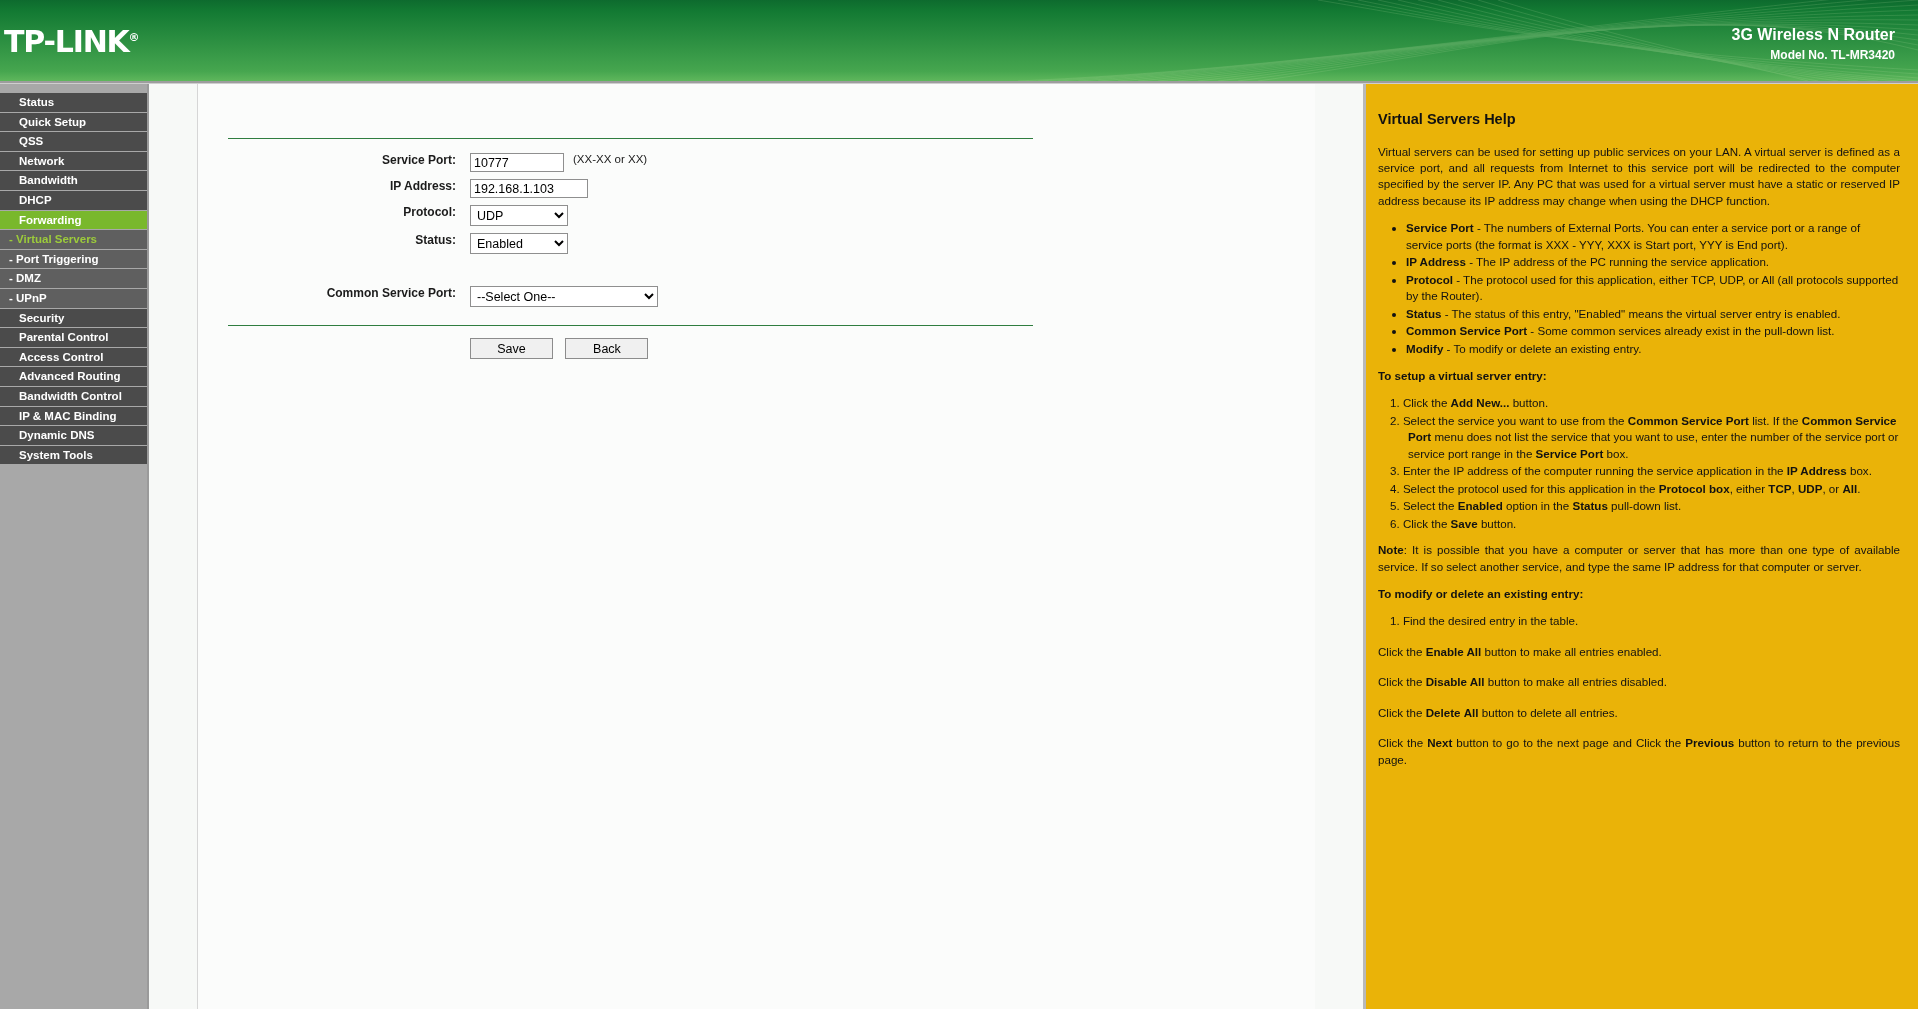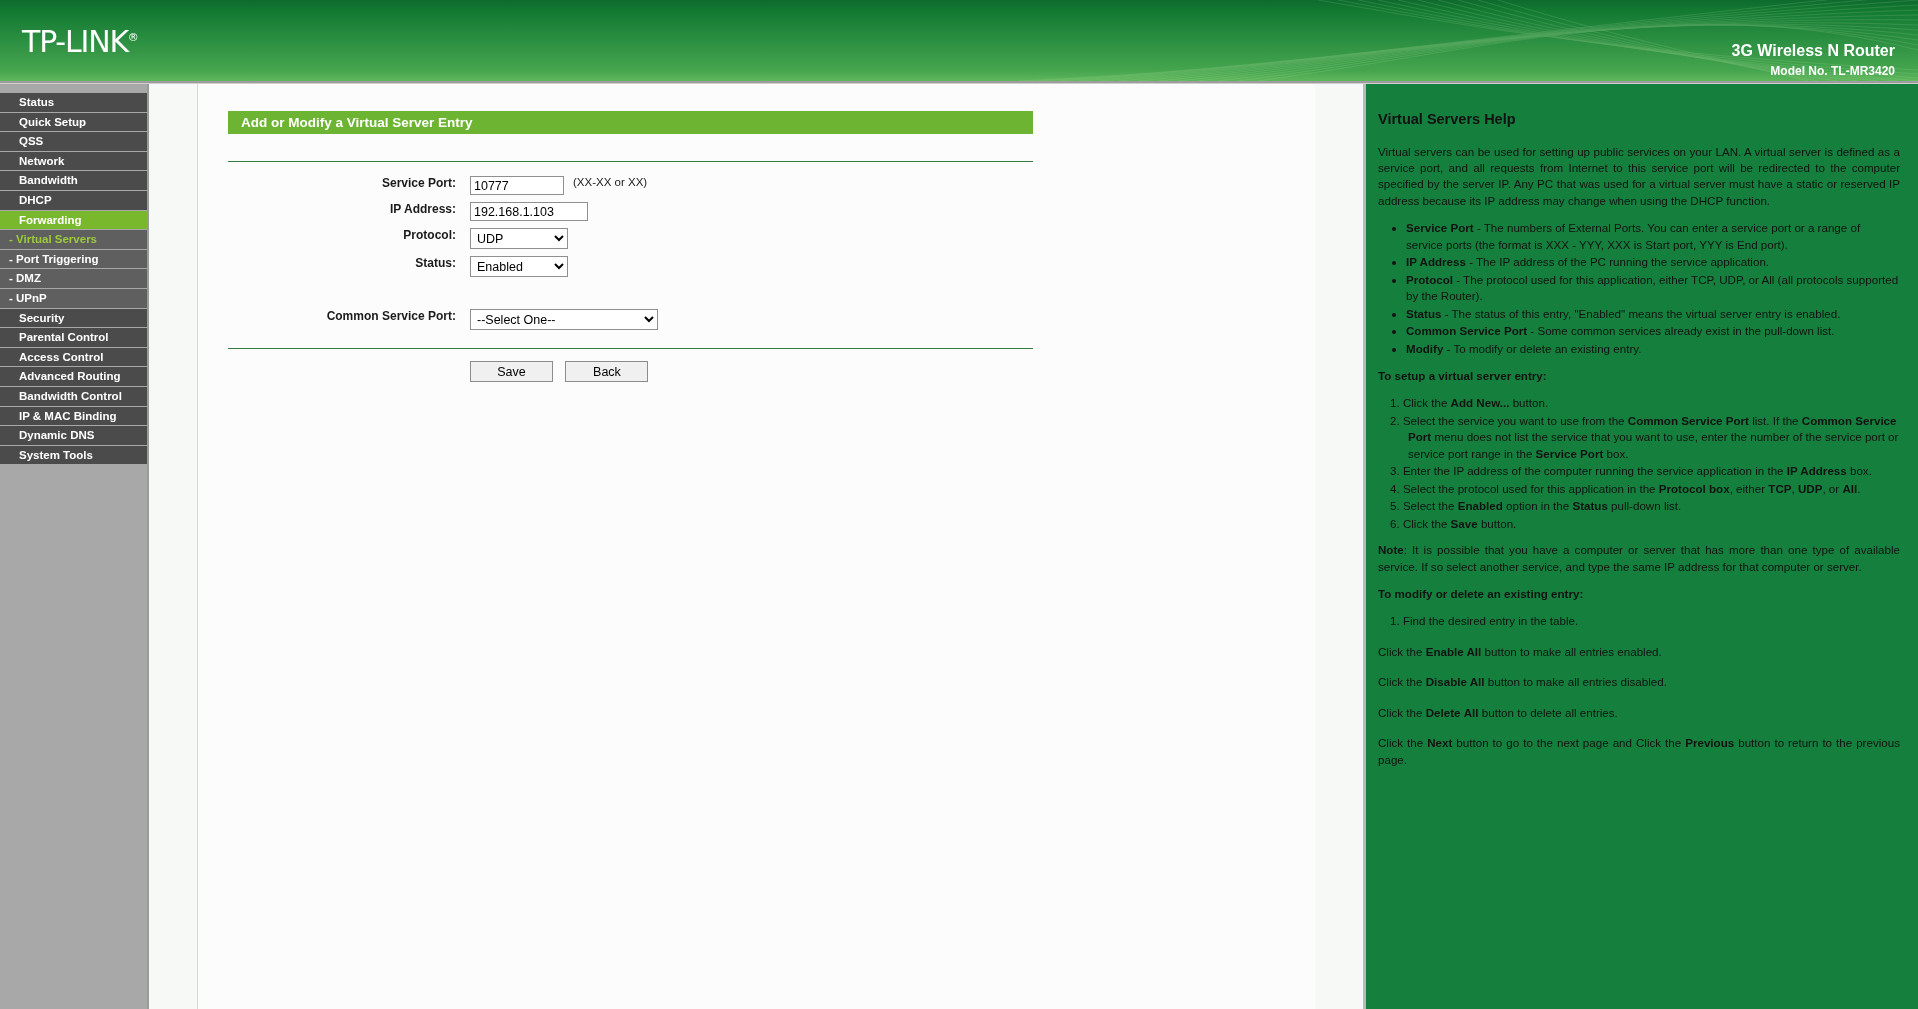--- a/index.html
+++ b/index.html
@@ -16,30 +16,30 @@
     position: relative;
     height: 81px;
     background: linear-gradient(to bottom, #0d6b2e 0%, #137a33 14%, #2f9243 55%, #46a64f 88%, #5fb75c 100%);
     overflow: hidden;
   }
   .header-swoosh {
     position: absolute; right: 0; top: 0; width: 900px; height: 81px;
     opacity: .55; pointer-events: none;
   }
   .logo {
-    position: absolute; left: 22px; top: 24px;
+    position: absolute; left: 4px; top: 24px;
     color: #fff;
     font-size: 30px;
-    font-weight: normal;
+    font-weight: bold;
     letter-spacing: -1.2px;
     font-family: "DejaVu Sans", sans-serif;
   }
   .logo .reg { font-size: 11px; vertical-align: super; letter-spacing: 0; }
   .model-block {
-    position: absolute; right: 23px; top: 41px;
+    position: absolute; right: 23px; top: 25px;
     text-align: right; color: #ffffff;
   }
   .model-name { font-size: 16px; font-weight: bold; line-height: 20px; }
   .model-no  { font-size: 12px; font-weight: bold; line-height: 16px; margin-top: 2px;}
 
   
   .page {
     position: relative;
     height: 928px;
     background: #f7f9f7;
@@ -162,21 +162,21 @@
     border: 1px solid #8c8c8c;
     color: #000;
     margin-right: 8px;
     cursor: pointer;
   }
 
   
   .help {
     width: 555px;
     flex: 0 0 555px;
-    background: #15803d;
+    background: #eab308;
     border-left: 3px solid #b9b9b9;
     padding: 25px 18px 0 12px;
     font-size: 11.6px;
     color: #121212;
     line-height: 1.42;
     overflow: hidden;
   }
   .help h2 {
     font-size: 14.5px;
     margin: 0 0 14px 0;
@@ -254,21 +254,20 @@
         <div class="menu-item"><span>Access Control</span></div>
         <div class="menu-item"><span>Advanced Routing</span></div>
         <div class="menu-item"><span>Bandwidth Control</span></div>
         <div class="menu-item"><span>IP &amp; MAC Binding</span></div>
         <div class="menu-item"><span>Dynamic DNS</span></div>
         <div class="menu-item"><span>System Tools</span></div>
       </nav>
 
     <main class="main">
       <div class="main-inner">
-        <div class="section-bar">Add or Modify a Virtual Server Entry</div>
         <hr class="hr-green">
 
         <div class="form-area">
 
           <div class="form-row">
             <div class="lbl">Service Port:</div>
             <input class="txtbox port" type="text" value="10777" style="">
             <span class="hint">(XX-XX or XX)</span>
           </div>
 

